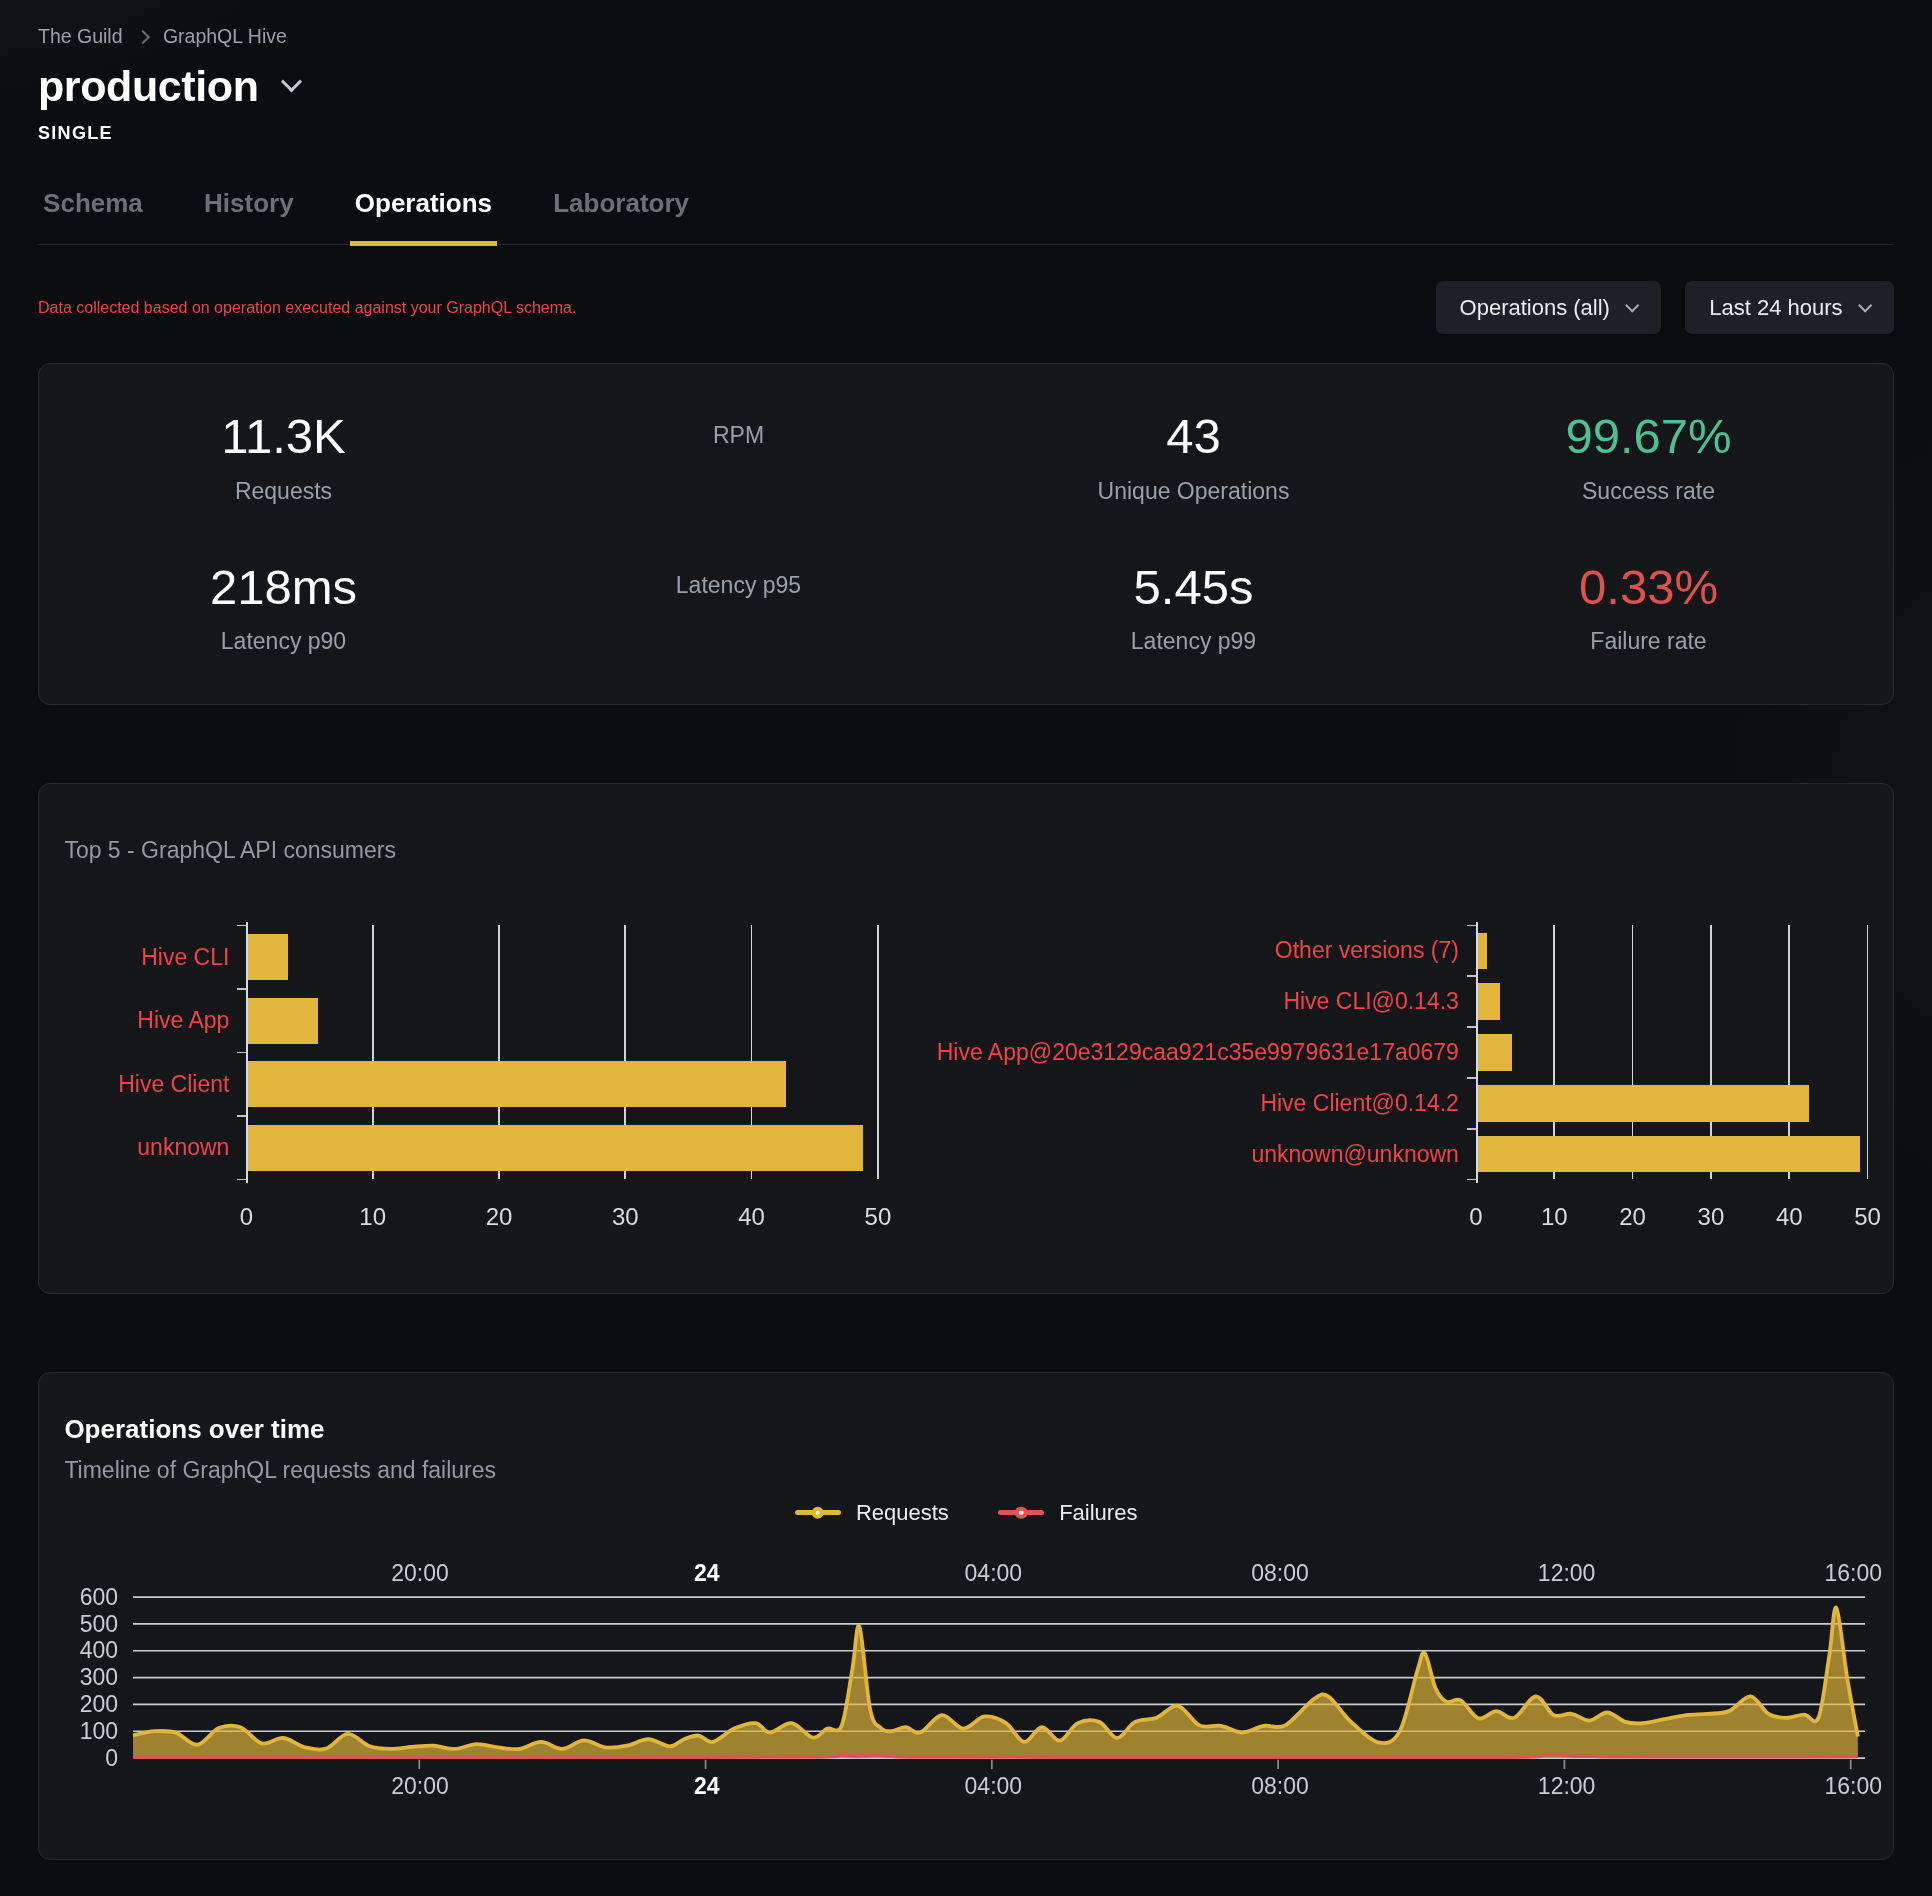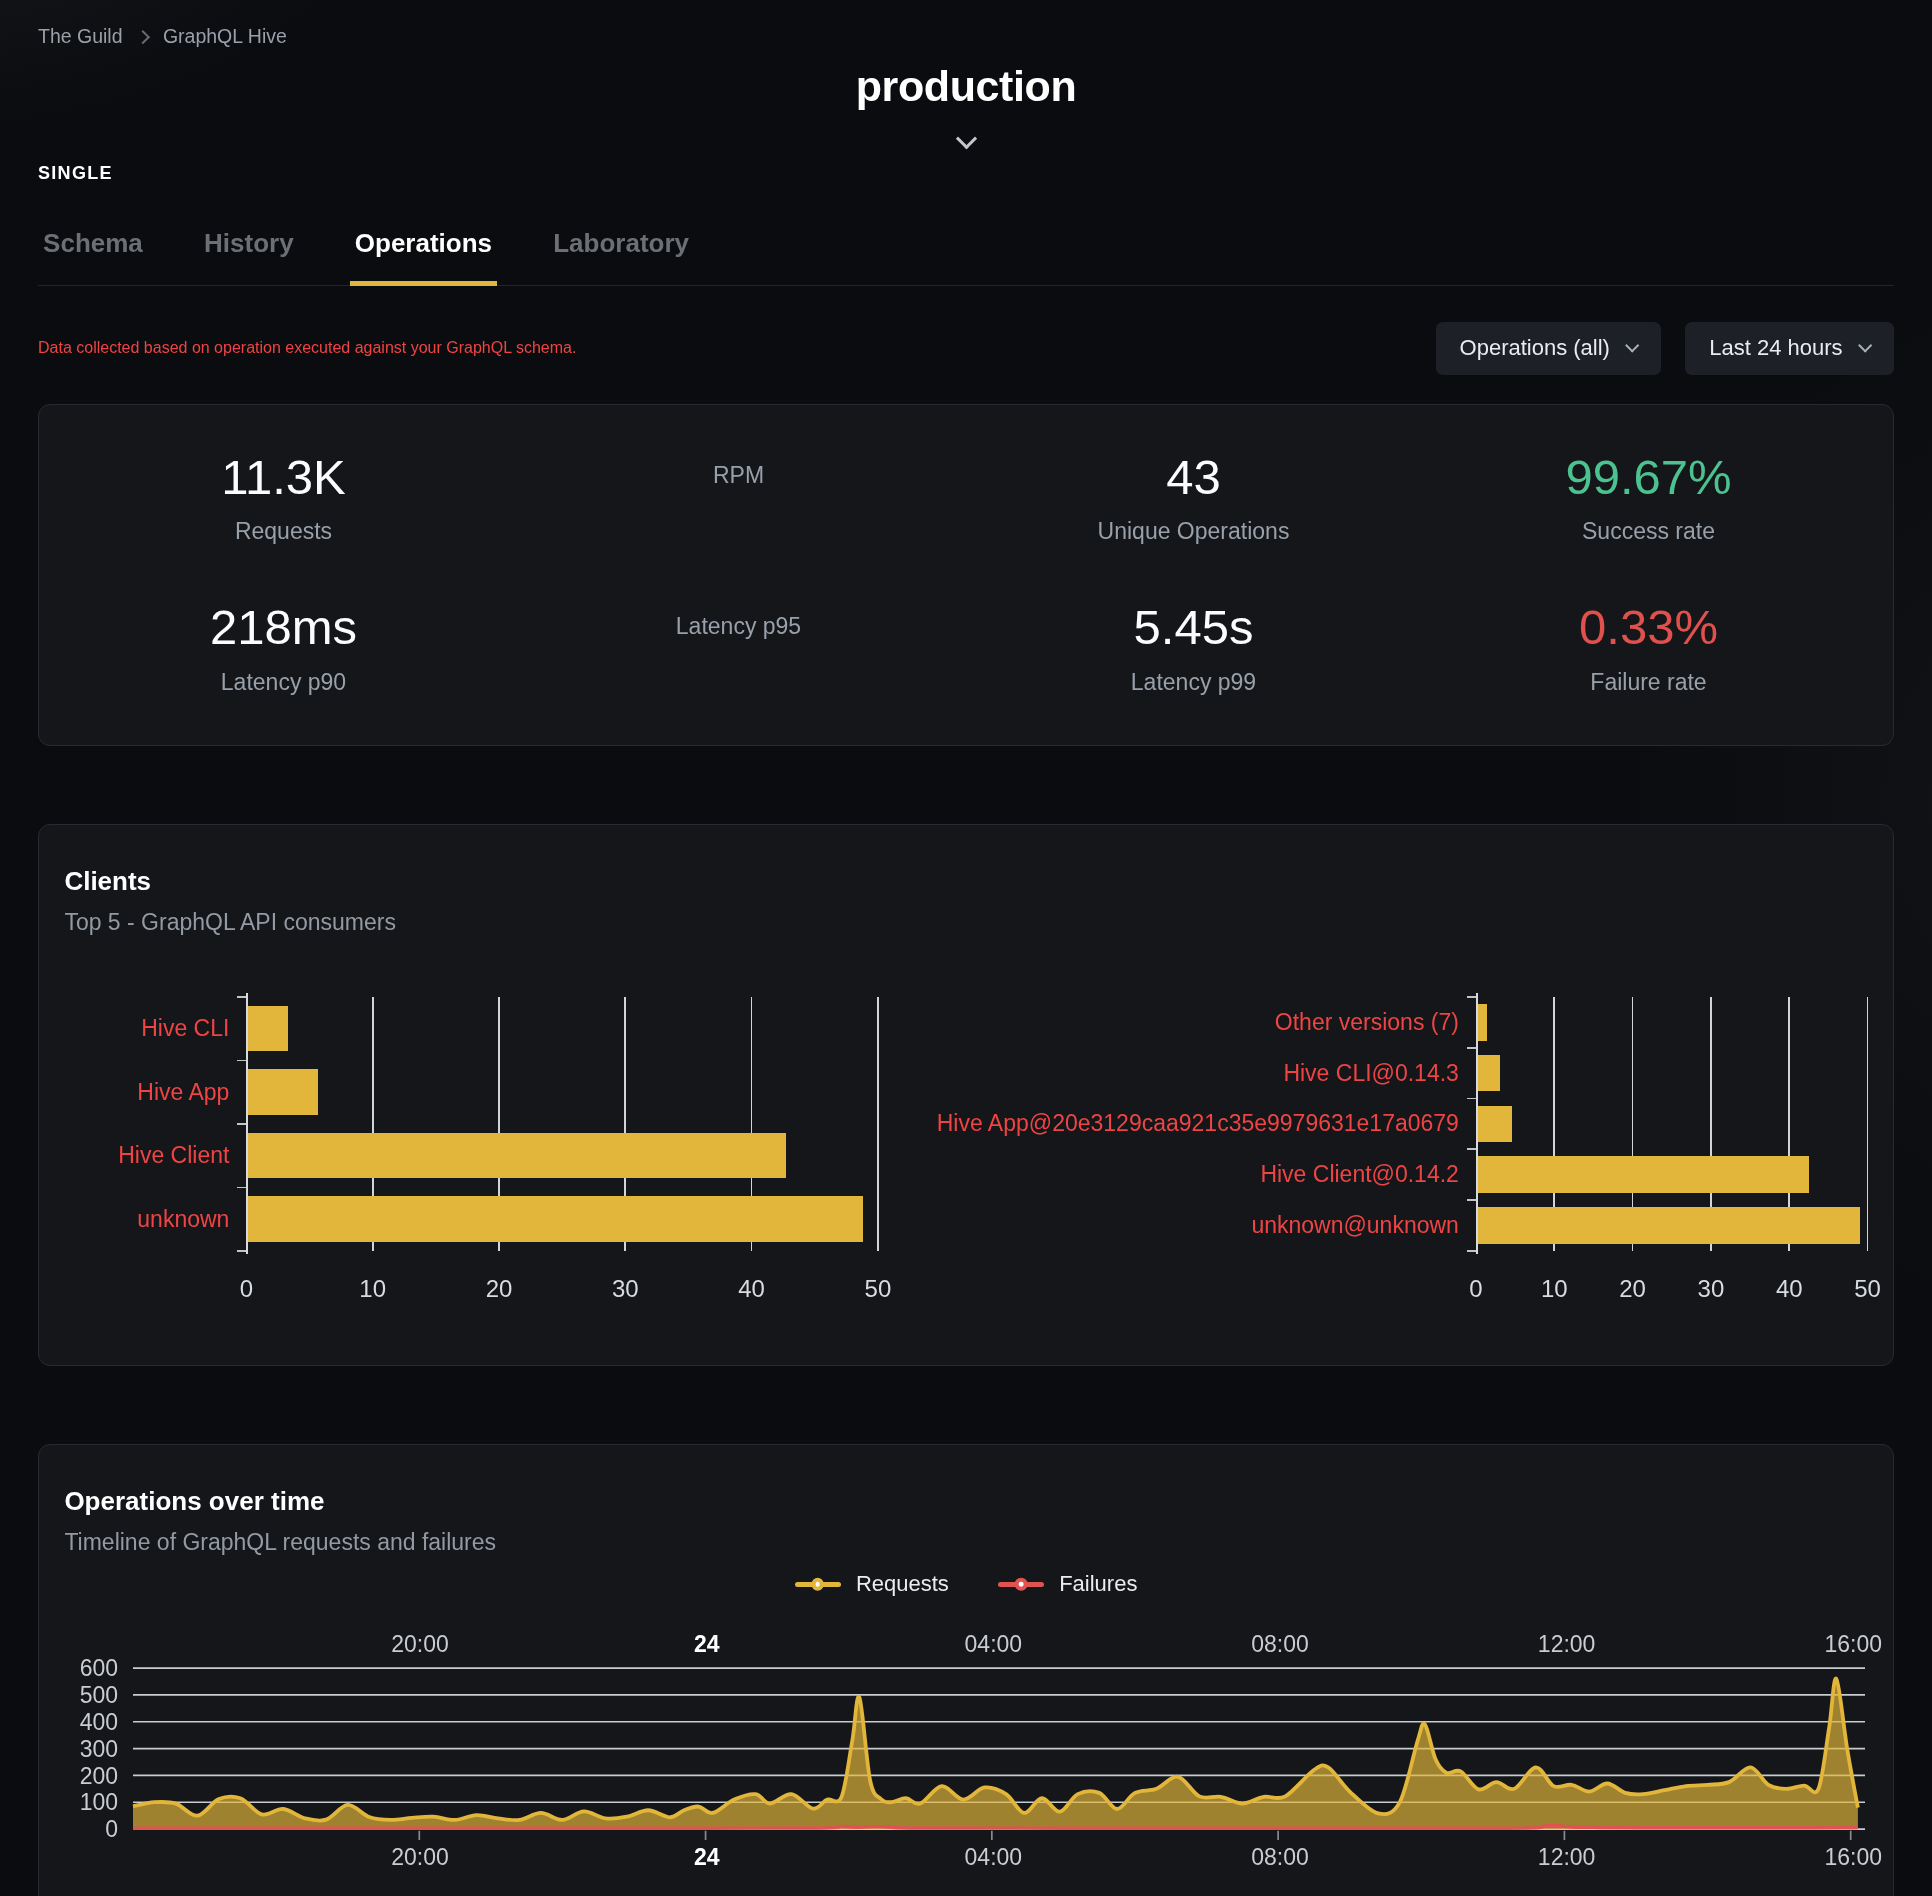--- a/index.html
+++ b/index.html
@@ -12,21 +12,21 @@
       radial-gradient(678px 848px at 2034px 805px, rgba(140,150,170,0.05), transparent 60%),
       #0b0c0f;
     overflow:hidden;
   }
   .container { padding-left:38px; padding-right:38px; }
 
   
   .breadcrumb { padding-top:25.4px; display:flex; align-items:center; gap:15px; font-size:19.5px; color:#9aa0aa; }
   .crumb { cursor:pointer; }
   .chev { display:inline-block; border-style:solid; border-color:#676c74; border-width:0 2.1px 2.1px 0; padding:4.2px; transform:rotate(-45deg); }
-  .title-row { margin-top:13.6px; display:flex; align-items:center; gap:25.4px;flex-direction:column; }
+  .title-row { margin-top:13.6px; display:flex; align-items:center; gap:25.4px; }
   .page-title { font-size:43px; font-weight:700; letter-spacing:-0.4px; color:#ffffff; }
   .title-chev { border-color:#c3c8cf; border-width:0 3px 3px 0; padding:6px; transform:rotate(45deg) translate(-3.4px,-3.4px); cursor:pointer; }
   .badge-single { margin-top:12px; font-size:18px; font-weight:700; letter-spacing:1.3px; }
 
   .tabs { margin-top:32px; display:flex; gap:51px; border-bottom:1.7px solid #222429; }
   .tab { font-size:26px; font-weight:700; color:#6c7076; padding:12px 5.1px 22px; border-bottom:5.1px solid transparent; margin-bottom:-1.7px; cursor:pointer; }
   .tab.active { color:#ffffff; }
 
   
   .toolbar-row { margin-top:36px; display:flex; align-items:center; justify-content:space-between; }
@@ -147,21 +147,20 @@
         <div class="stat-value">5.45s</div>
         <div class="stat-label">Latency p99</div>
       </div>
       <div class="stat">
         <div class="stat-value" style="color: rgb(224, 80, 76);">0.33%</div>
         <div class="stat-label">Failure rate</div>
       </div>
     </section>
 
     <section class="card section-card">
-      <h2 class="card-title">Clients</h2>
       <p class="card-subtitle">Top 5 - GraphQL API consumers</p>
       <div class="charts-row">
         <div class="hbar hbar-left" id="hbar-0">
           <div class="hbar-labels">
               <div class="hbar-label">Hive CLI</div>
               <div class="hbar-label">Hive App</div>
               <div class="hbar-label">Hive Client</div>
               <div class="hbar-label">unknown</div>
             </div>
           <div class="hbar-plot">

